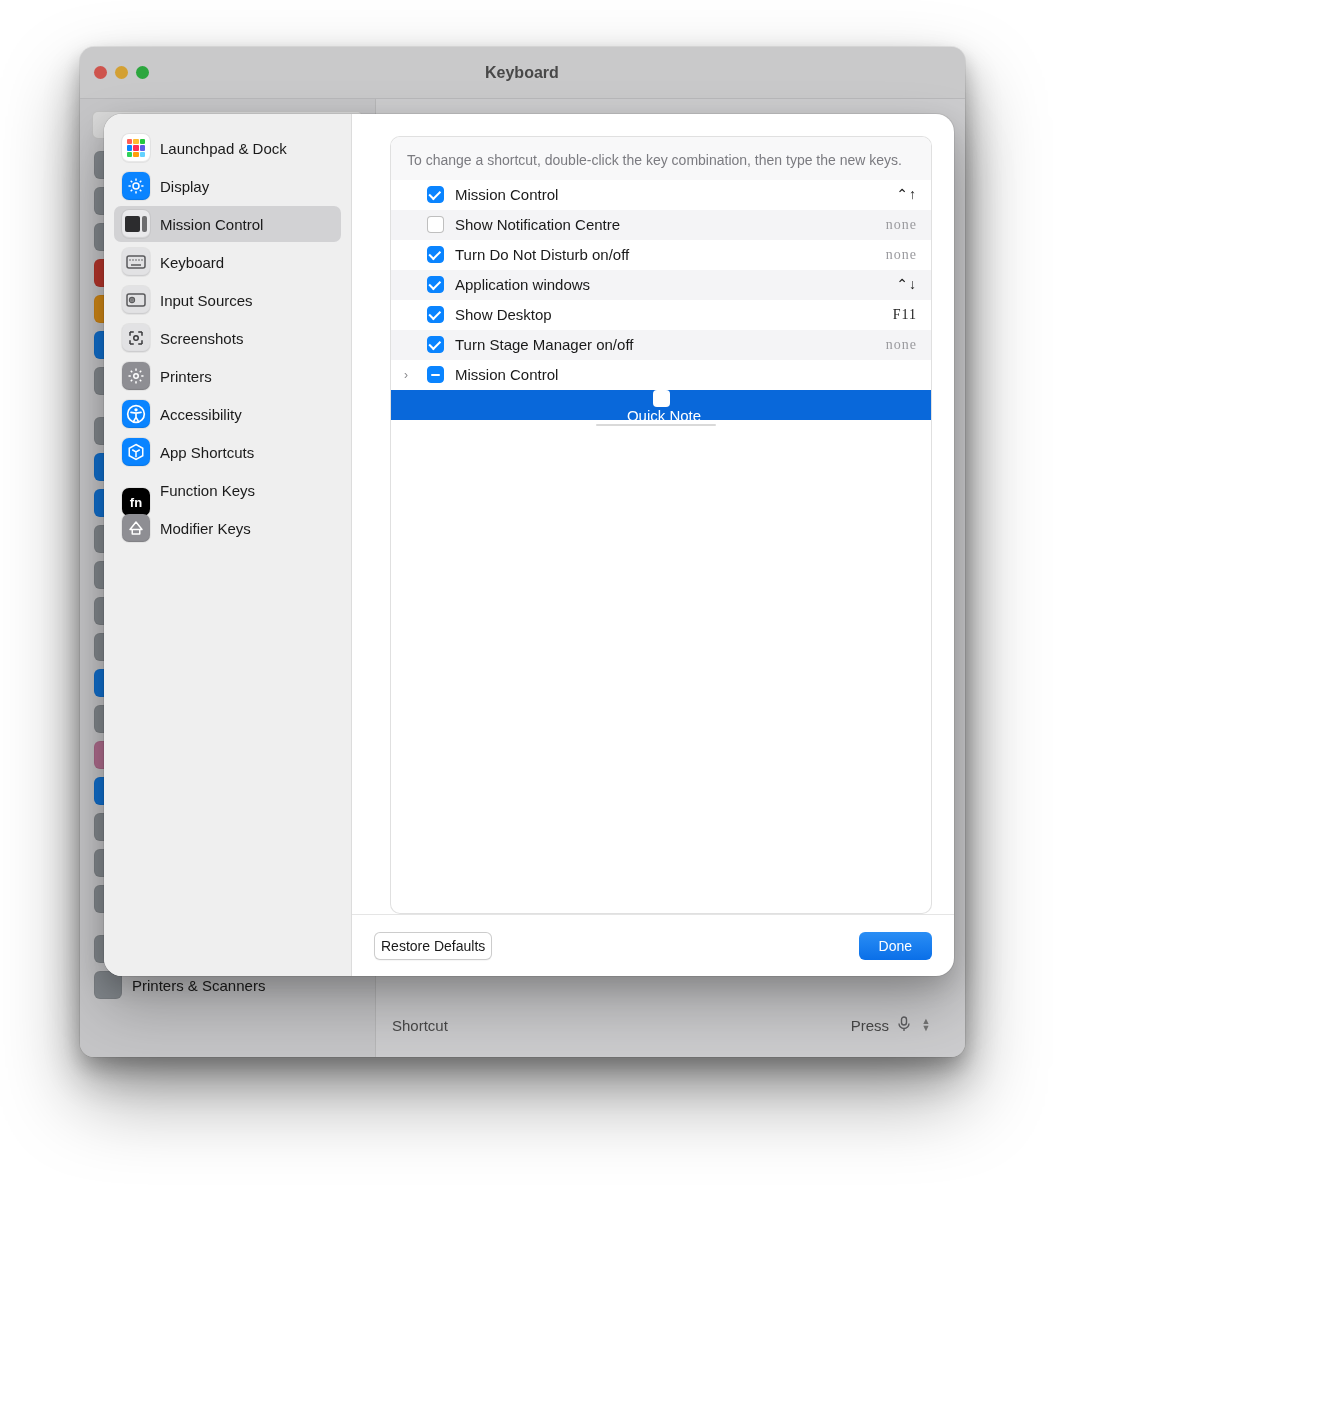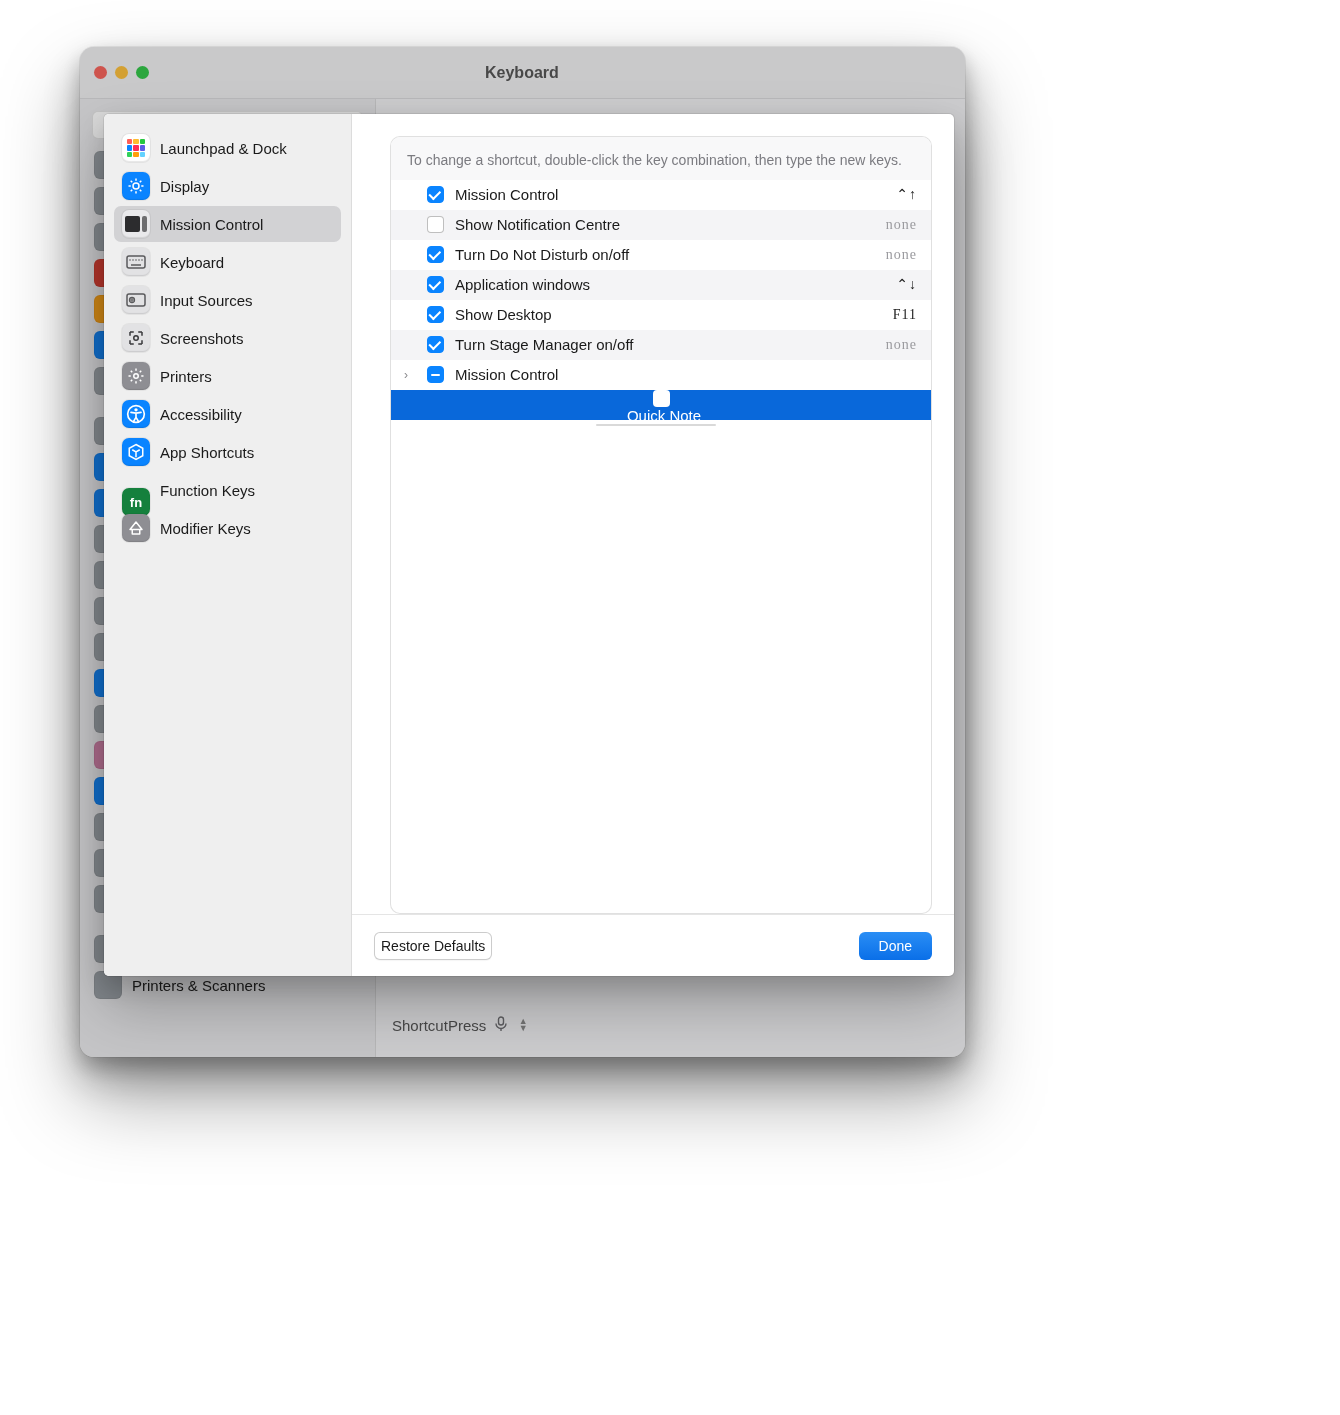--- a/index.html
+++ b/index.html
@@ -62,40 +62,40 @@
     width:28px; height:28px; border-radius:6px;
     background:#9aa0a6;
     flex-shrink:0;
     box-shadow: inset 0 0 0 1px rgba(0,0,0,.05);
   }
   .bg-spacer { height: 14px; }
   .bg-main { flex:1; background:#f0f0f2; position:relative; }
   .bg-bottom {
     position:absolute; left:0; right:16px; bottom:0;
     height: 64px;
-    display:flex; align-items:center; 
+    display:flex; align-items:center; justify-content:space-between;
     padding: 0 16px;
   }
   .bg-bottom-label { font-size:15px; color:#555; }
   .bg-bottom-right {
     display:flex; align-items:center; gap:8px;
     font-size:15px; color:#555;
   }
   .sort-carets {
     width:14px; display:flex; flex-direction:column; align-items:center; gap:0;
     color:#888; font-size:9px; line-height:7px;
   }
 
   
   .sheet {
     position: absolute;
     left: 104px; top: 114px;
     width: 850px; height: 862px;
     background: #fff;
-    border-radius: 5px;
+    border-radius: 18px;
     box-shadow:
       0 0 0 1px rgba(0,0,0,.08),
       0 30px 60px rgba(0,0,0,.25),
       0 10px 25px rgba(0,0,0,.15);
     display:flex;
     overflow:hidden;
   }
   .sheet-sidebar {
     width: 248px;
     background:#efefef;
@@ -122,21 +122,21 @@
   .ic-launchpad { background:#fff; }
   .ic-display  { background:#0a84ff; }
   .ic-mission  { background:#e9e9eb; }
   .ic-keyboard { background:#e2e2e4; }
   .ic-input    { background:#e2e2e4; }
   .ic-screen   { background:#e2e2e4; }
   .ic-services { background:#8e8e93; }
   .ic-spotlight{ background:#d6d6d8; }
   .ic-access   { background:#0a84ff; }
   .ic-apps     { background:#0a84ff; }
-  .ic-function { background:#15803d;margin-top:24px; }
+  .ic-function { background:#000000;margin-top:24px; }
   .ic-modifier { background:#8e8e93; }
   
   .launchpad-squares {
     width:18px; height:18px; display:grid;
     grid-template-columns:repeat(3,1fr);
     grid-template-rows:repeat(3,1fr);
     gap:1px;
   }
   .launchpad-squares span { border-radius:1px; }
   .mission-icon {

